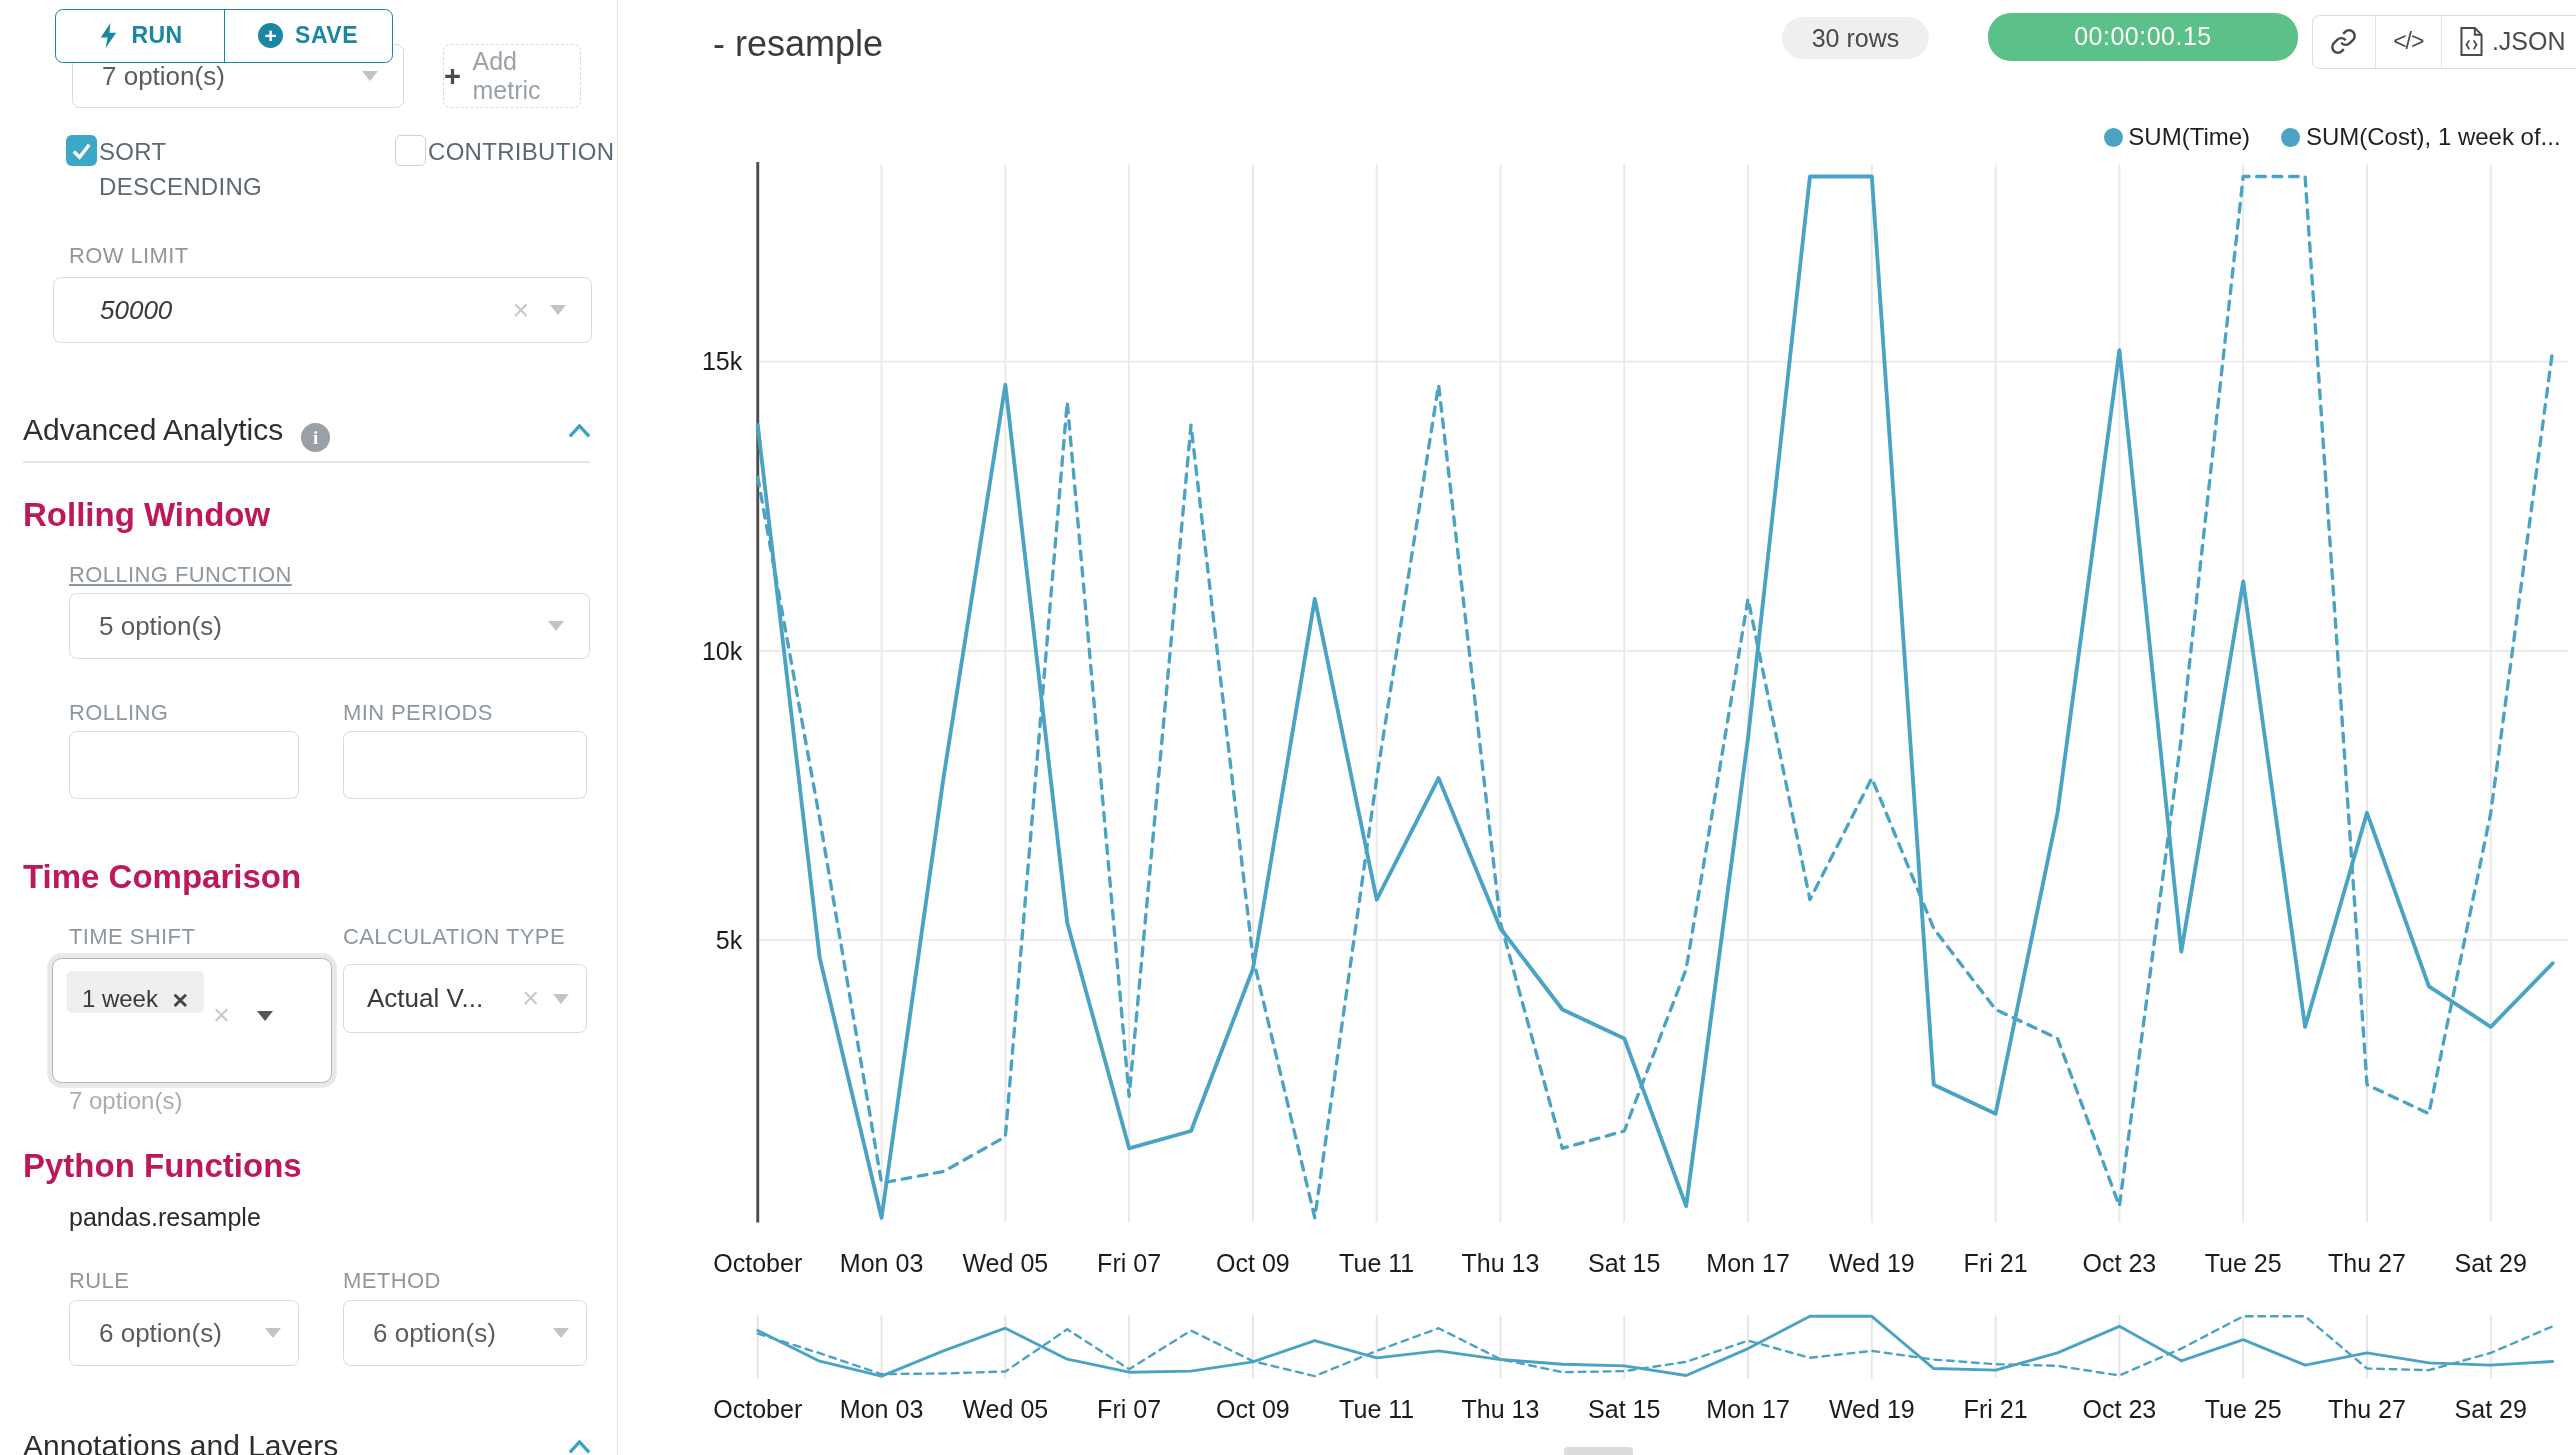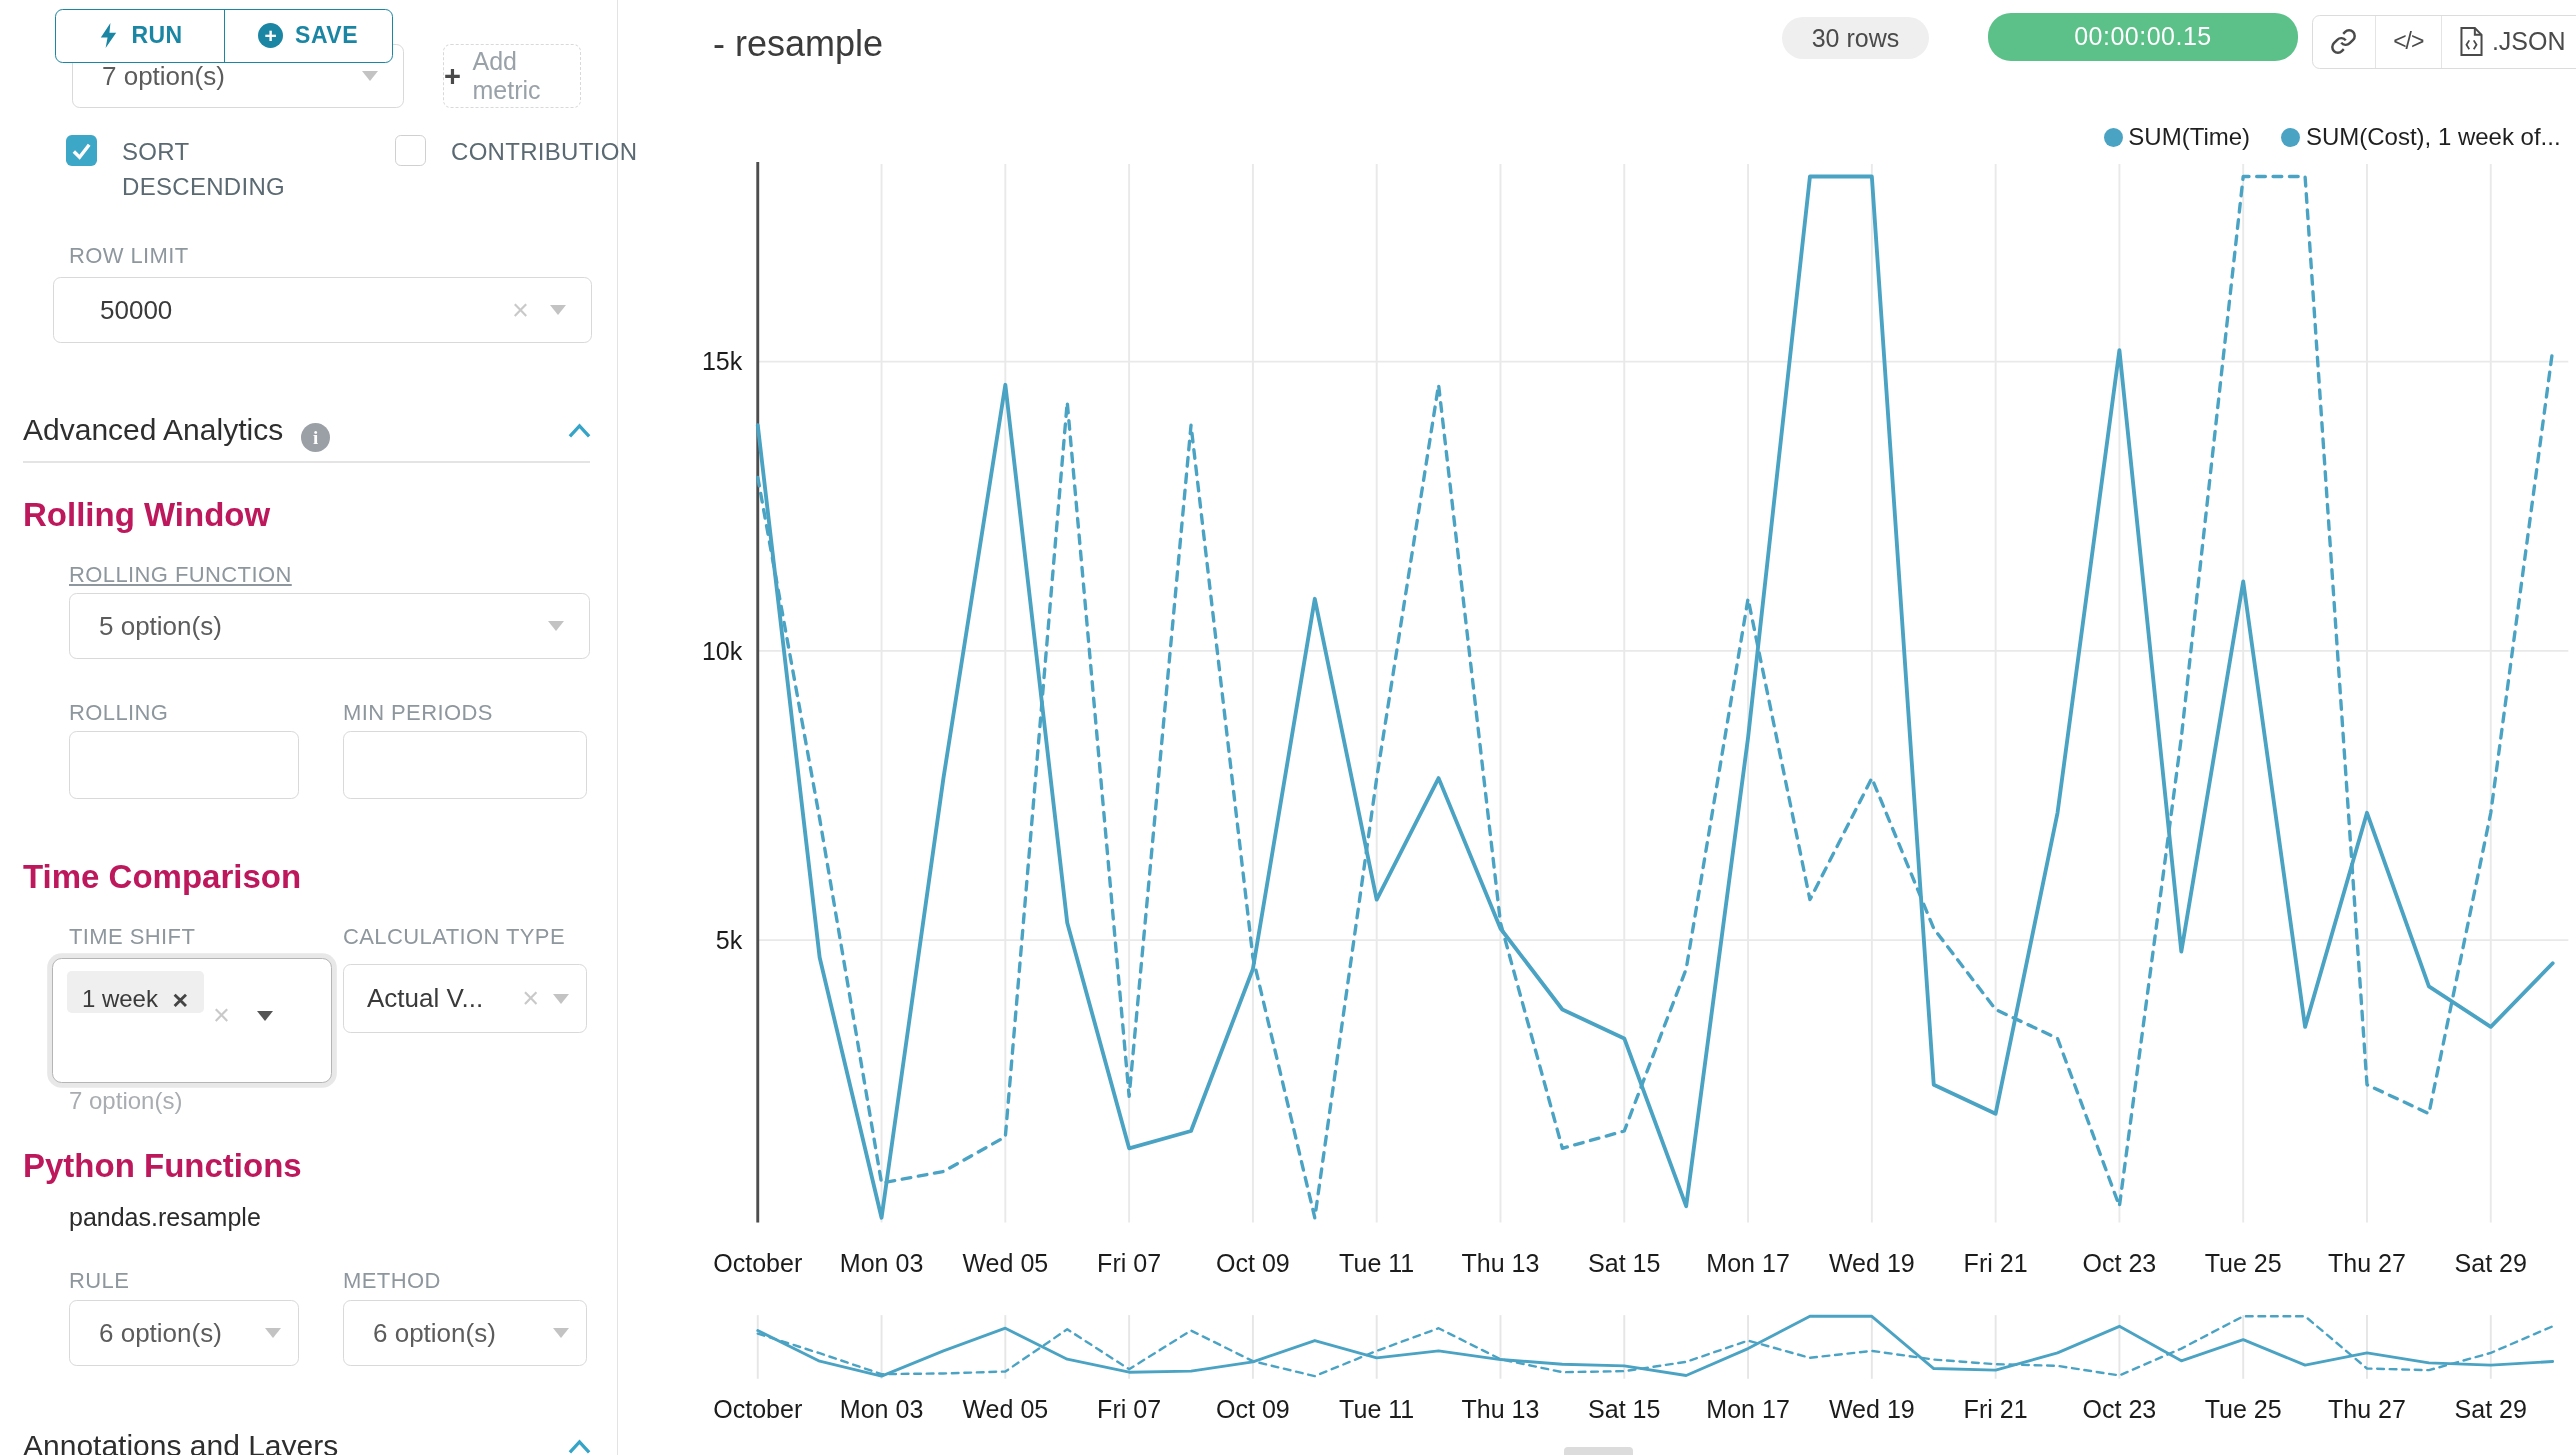--- a/index.html
+++ b/index.html
@@ -37,21 +37,21 @@
     border-top:10.6px solid #c3c3c3;margin-right:25px;flex:none;
   }
   .caret.dark{border-top-color:#555;}
   .clear-x{color:#c9c9c9;font-size:29px;margin-right:21px;flex:none;line-height:1;}
   .dashed-box{
     border:1.9px dashed #d9d9d9;border-radius:7.7px;background:#fff;
     display:flex;align-items:center;justify-content:center;gap:11.6px;
     color:#9aa2a9;font-size:25px;
   }
   .dashed-box .plus{color:#4a4a4a;font-size:29px;font-weight:bold;}
-  .chk-row{display:flex;gap:25px;align-items:flex-start;}
+  .chk-row{display:flex;gap:2px;align-items:flex-start;}
   .chk{
     width:31px;height:31px;border-radius:5.8px;flex:none;box-sizing:border-box;
     display:flex;align-items:center;justify-content:center;
   }
   .chk.on{background:#3da7c7;}
   .chk.off{background:#fff;border:1.9px solid #d0d0d0;}
   .chk-label{color:#5b6a72;font-size:24px;line-height:1.45;letter-spacing:0.3px;}
   .ctl-label{color:#8e979e;font-size:22px;letter-spacing:0.4px;white-space:nowrap;}
   .section-h{color:#2e2e2e;font-size:30px;}
   .sub-h{color:#be185d;font-size:33px;font-weight:bold;}
@@ -138,21 +138,21 @@
         </svg>
     </span>
     <span class="chk-label">SORT DESCENDING</span>
   </div>
   <div class="abs chk-row" style="left:395px;top:135px;width:231px;">
     <span class="chk off"></span>
     <span class="chk-label">CONTRIBUTION</span>
   </div>
 
   <div class="abs ctl-label" style="left:69px;top:243px;">ROW LIMIT</div>
-  <div class="abs select" style="left:53px;top:277px;width:537px;height:64px;">
+  <div class="abs select" style="left:53px;top:277px;width:537px;height:64px;font-style:italic;">
     <span class="val" style="color:#3a3a3a;padding-left:46px;">50000</span>
     <span class="clear-x">×</span>
     <span class="caret"></span>
   </div>
 
   <div class="abs section-h" style="left:23px;top:413px;">
     <span>Advanced Analytics</span>
     <span class="info-i">i</span>
   </div>
   <svg class="abs chev" style="left:567px;top:422px;" viewBox="0 0 26 18">

